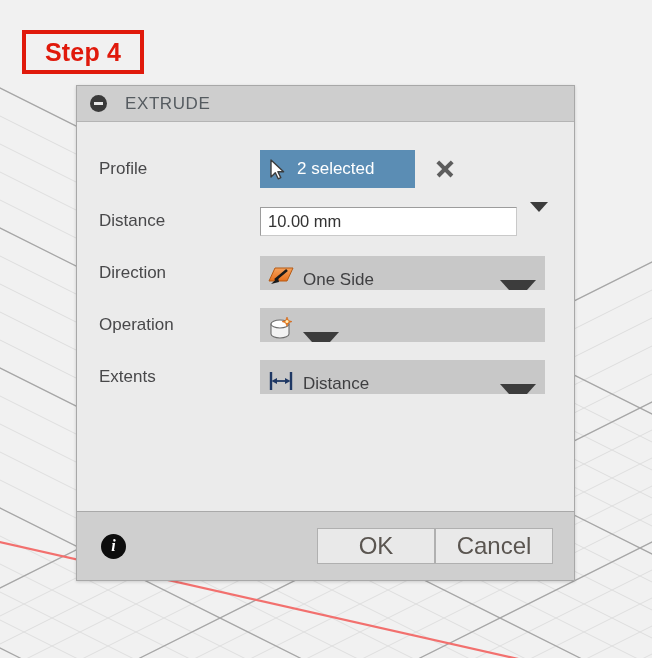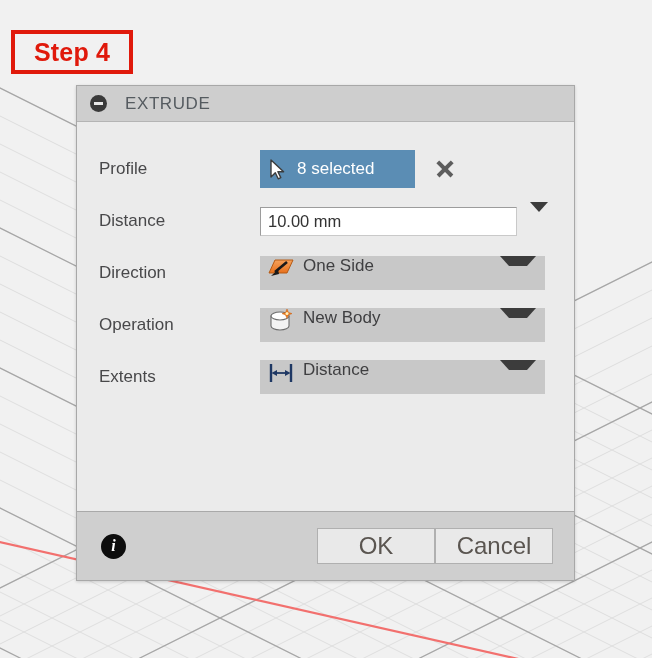--- a/index.html
+++ b/index.html
@@ -24,21 +24,21 @@
   #canvas-bg .grid-svg {
     position: absolute;
     inset: 0;
     width: 652px;
     height: 658px;
   }
 
   
   #step-callout {
     position: absolute;
-    left: 11px;
+    left: 22px;
     top: 30px;
     width: 122px;
     height: 44px;
     border: 4px solid #e0190b;
     box-sizing: border-box;
     display: flex;
     align-items: center;
     justify-content: center;
   }
   #step-callout .step-text {
@@ -183,21 +183,21 @@
     flex: 0 0 18px;
   }
 
   
   .dropdown {
     width: 285px;
     height: 34px;
     box-sizing: border-box;
     background: #c8c8c8;
     display: flex;
-    align-items: flex-start;
+    align-items: flex-end;
     padding: 0 9px 0 8px;
     cursor: default;
     border: none;
   }
   .dd-icon {
     width: 26px;
     height: 26px;
     flex: 0 0 26px;
     margin-right: 9px;
     display: flex;
@@ -354,21 +354,21 @@
   </div>
 
   <div class="dlg-body">
 
     <div class="row">
       <span class="row-label">Profile</span>
       <button class="sel-chip">
         <svg class="cursor-icon" viewBox="0 0 17 21">
           <path d="M2,1 L2,18 L6.3,13.7 L9.2,19.8 L11.8,18.6 L8.9,12.7 L14.6,12.7 Z" fill="#ffffff" stroke="#3c3c3c" stroke-width="1.4" stroke-linejoin="round"></path>
         </svg>
-        <span class="sel-chip-label">8 selected</span>
+        <span class="sel-chip-label">2 selected</span>
       </button>
       <span class="clear-x"></span>
     </div>
 
     <div class="row">
       <span class="row-label">Distance</span>
       <input class="text-field" type="text" value="10.00 mm" style="">
       <span class="field-caret">
         <span class="caret"></span>
       </span>
@@ -402,21 +402,20 @@
         <span class="dd-icon">
           <svg viewBox="0 0 26 26" width="26" height="26">
             <path d="M3,8 L3,18 A9,4 0 0 0 21,18 L21,8 Z" fill="#f3f3f3" stroke="#6d6d6d" stroke-width="1.1"></path>
             <ellipse cx="12" cy="8" rx="9" ry="4" fill="#ffffff" stroke="#6d6d6d" stroke-width="1.1"></ellipse>
             <g fill="#ef7f1a" stroke="#c85a10" stroke-width="0.5">
               <path d="M19,1 L20.4,4.4 L24,5.6 L20.4,7 L19,10.4 L17.6,7 L14,5.6 L17.6,4.4 Z"></path>
             </g>
             <circle cx="19" cy="5.6" r="1.5" fill="#fff0c0"></circle>
           </svg>
         </span>
-        <span class="dd-label">New Body</span>
         <span class="caret"></span>
       </div>
     </div>
 
     <div class="row">
       <span class="row-label">Extents</span>
       <div class="dropdown">
         <span class="dd-icon">
           <svg viewBox="0 0 26 26" width="26" height="26">
             <g stroke="#1f3864" stroke-width="2.4">

